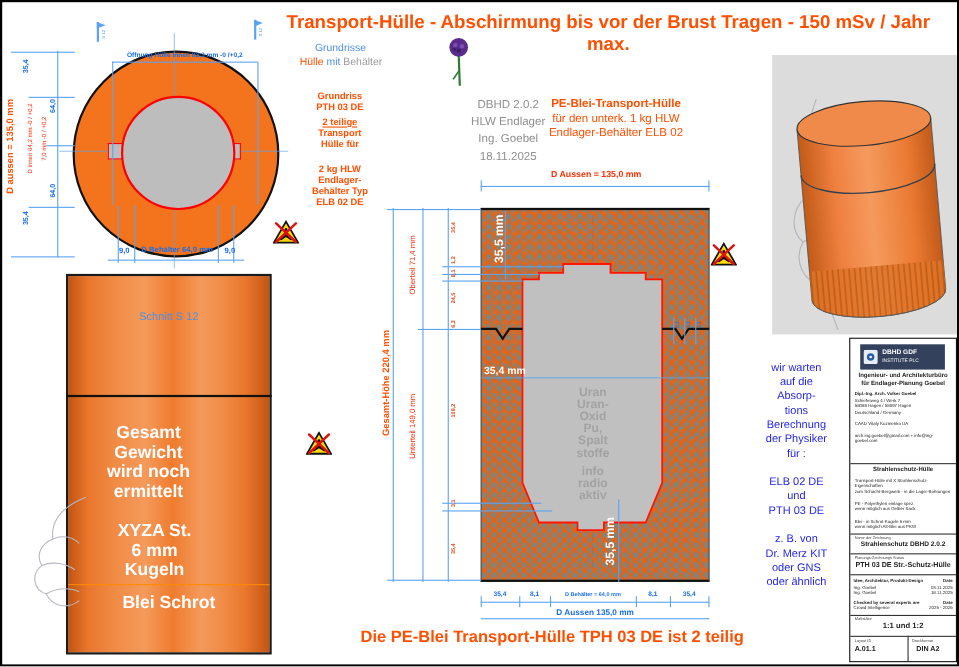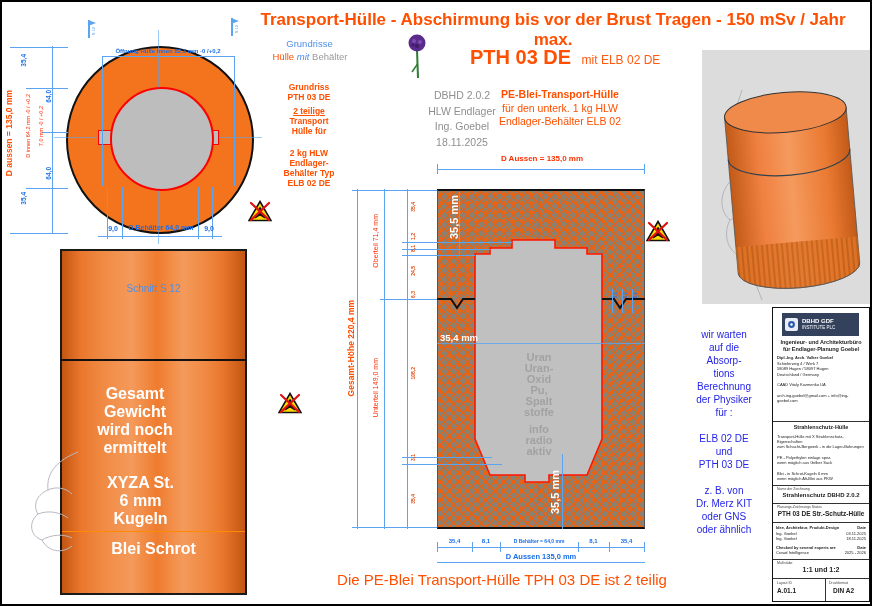--- a/index.html
+++ b/index.html
@@ -138,21 +138,21 @@
       <g stroke="#e01010" stroke-width="2.2" stroke-linecap="round">
           <line x1="3" y1="3" x2="21" y2="20"></line>
           <line x1="21" y1="3" x2="3" y2="20"></line>
         </g>
     </svg>
   </div>
 
   <div class="abs ctr" style="left:265px;top:36px;width:85px;font-size:9.5px;color:#4f8fe8;">Grundrisse</div>
   <div class="abs ctr" style="left:252px;top:49px;width:112px;font-size:9.5px;">
     <span class="org">Hülle</span>
-    <span style="color:#4f8fe8;font-style:italic;">mit</span>
+    <span style="color:#4f8fe8;">mit</span>
     <span style="color:#9a9a9a;">Behälter</span>
   </div>
   <div class="abs ctr org" style="left:268px;top:80px;width:78px;font-size:8.5px;font-weight:bold;line-height:10px;">
     <div>Grundriss</div>
     <div>PTH 03 DE</div>
   </div>
   <div class="abs ctr org" style="left:268px;top:104px;width:78px;font-size:8.5px;font-weight:bold;line-height:10px;">
     <div style="text-decoration:underline;">2 teilige</div>
     <div>Transport</div>
     <div>Hülle für</div>
@@ -174,24 +174,20 @@
       <circle cx="8" cy="11" r="1.5" fill="#3c1d66"></circle>
   </svg>
 
   <div class="abs ctr gray" style="left:405px;top:86px;width:110px;font-size:10.5px;line-height:15.5px;">
     <div>DBHD 2.0.2</div>
     <div>HLW Endlager</div>
     <div>Ing. Goebel</div>
     <div>18.11.2025</div>
   </div>
 
-  <div class="abs" style="left:468px;top:44px;width:220px;white-space:nowrap;">
-    <span class="org" style="font-size:20px;font-weight:bold;">PTH 03 DE</span>
-    <span style="font-size:12px;color:#ff5a10;margin-left:6px;">mit ELB 02 DE</span>
-  </div>
   <div class="abs ctr org" style="left:468px;top:86px;width:180px;font-size:10.5px;line-height:13.5px;">
     <div style="font-weight:bold;">PE-Blei-Transport-Hülle</div>
     <div>für den unterk. 1 kg HLW</div>
     <div>Endlager-Behälter ELB 02</div>
   </div>
 
   <div class="abs ctr" style="left:455px;top:152px;width:170px;font-size:8px;font-weight:bold;color:#ff3000;">D Aussen = 135,0 mm</div>
   <div class="hline" style="left:435px;top:167px;width:208px;"></div>
   <div class="vline" style="left:435px;top:162px;height:10px;"></div>
   <div class="vline" style="left:642px;top:162px;height:10px;"></div>
@@ -402,15 +398,15 @@
     <div class="abs" style="left:4px;top:253px;font-size:3.5px;color:#444;">Maßstäbe</div>
     <div class="abs ctr" style="left:0;top:258px;width:100%;font-size:7px;font-weight:bold;">1:1 und 1:2</div>
     <div class="tb-hr" style="top:270px;"></div>
     <div class="abs" style="left:52px;top:270px;width:1px;height:23px;background:#333;"></div>
     <div class="abs" style="left:4px;top:273px;font-size:3.5px;color:#444;">Layout ID</div>
     <div class="abs" style="left:4px;top:279px;font-size:6.5px;font-weight:bold;">A.01.1</div>
     <div class="abs" style="left:56px;top:273px;font-size:3.5px;color:#444;">Druckformat</div>
     <div class="abs" style="left:60px;top:279px;font-size:6.5px;font-weight:bold;">DIN A2</div>
   </div>
 
-  <div class="abs ctr org" style="left:270px;top:569px;width:460px;font-size:15px;font-weight:normal;">Die PE-Blei Transport-Hülle TPH 03 DE ist 2 teilig</div>
+  <div class="abs ctr org" style="left:270px;top:569px;width:460px;font-size:15px;font-weight:bold;">Die PE-Blei Transport-Hülle TPH 03 DE ist 2 teilig</div>
 
 </div>
 
 </body></html>

